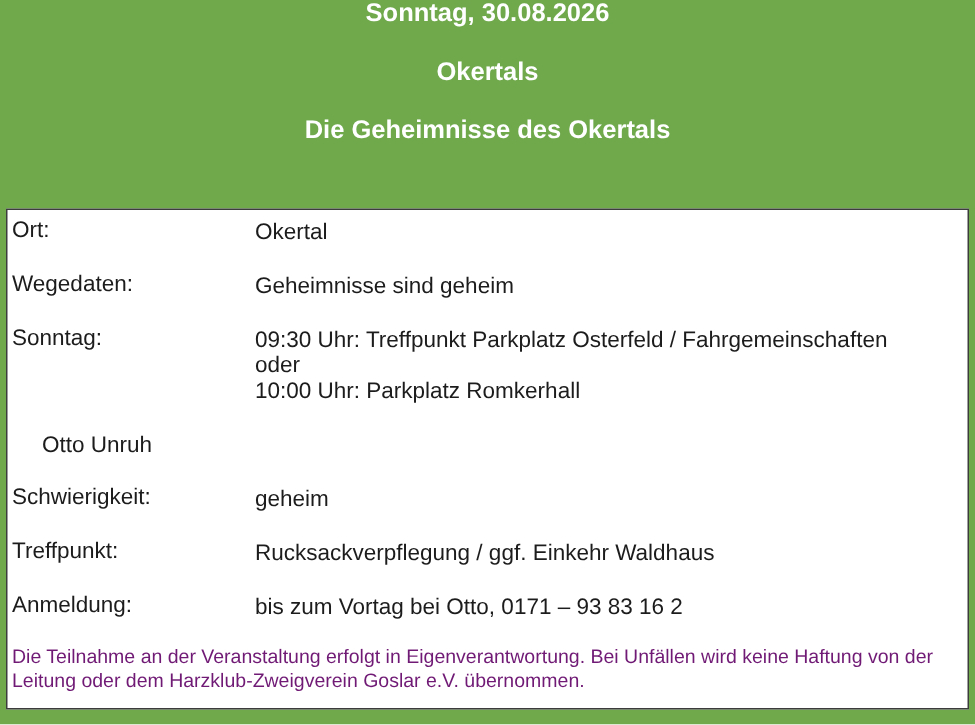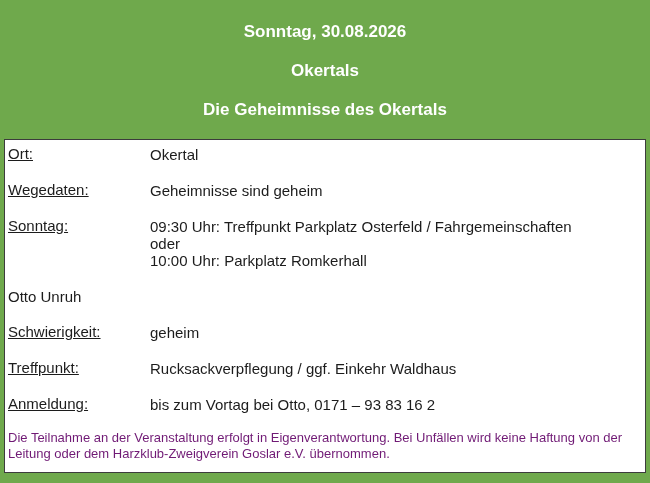--- a/index.html
+++ b/index.html
@@ -16,21 +16,20 @@
     overflow: hidden;
     box-sizing: border-box;
   }
   .header {
     position: absolute;
     top: 0; left: 0; right: 0;
     height: 139px;
     display: flex;
     flex-direction: column;
     align-items: center;
-    padding-top: 23px;
     gap: 22px;
     box-sizing: border-box;
   }
   .header div {
     color: #ffffff;
     font-weight: bold;
     font-size: 17px;
     line-height: 17px;
     text-align: center;
     white-space: nowrap;
@@ -49,28 +48,28 @@
     font-size: 15px;
   }
   .row {
     display: flex;
     align-items: flex-start;
     margin-bottom: 19px;
   }
   .label {
     flex: 0 0 142px;
     line-height: 16px;
-    text-decoration: underline;
   }
   .value {
     flex: 1;
     line-height: 16px;
   }
   .value .value-line {
     line-height: 17px;
+    margin-left: 20px;
   }
   .disclaimer {
     position: absolute;
     left: 3px;
     bottom: 10px;
     width: 630px;
     font-size: 13px;
     line-height: 16px;
     color: #701a75;
   }

